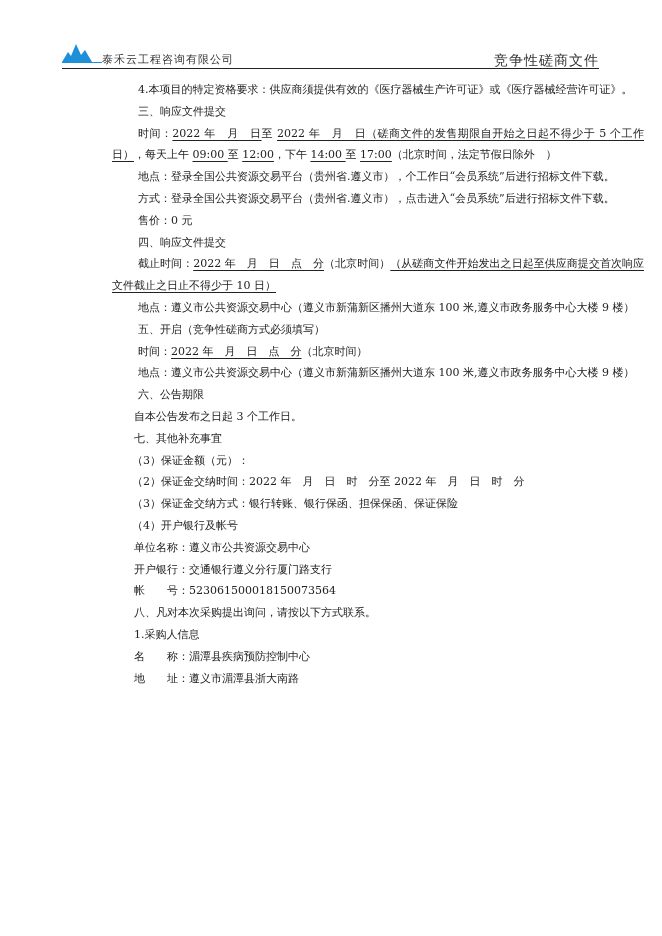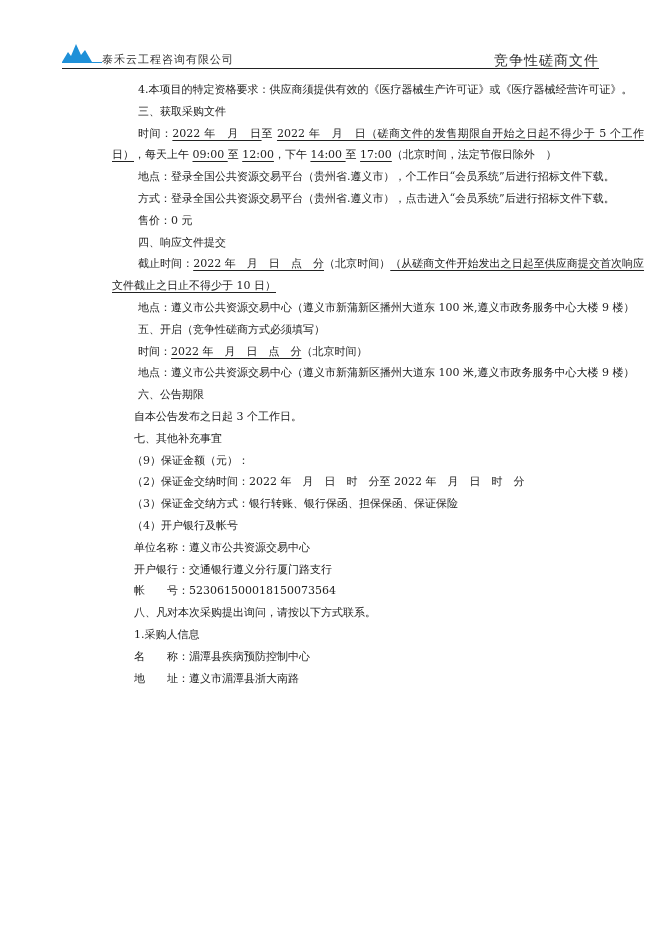--- a/index.html
+++ b/index.html
@@ -27,39 +27,39 @@
     <line x1="0" y1="20.5" x2="40" y2="20.5" stroke="#1e90d8" stroke-width="1"></line>
   </svg>
   <span class="company">泰禾云工程咨询有限公司</span>
   <span class="doc-type">竞争性磋商文件</span>
 </div>
 <div class="header-rule"></div>
 
 <div class="content">
   <p class="p">4.本项目的特定资格要求：供应商须提供有效的《医疗器械生产许可证》或《医疗器械经营许可证》。</p>
 
-  <p class="p">三、获取采购文件</p>
+  <p class="p">三、响应文件提交</p>
   <p class="p"><span>时间：</span><span class="u">2022 年　月　日</span><span>至 </span><span class="u">2022 年　月　日（磋商文件的发售期限自开始之日起不得少于 5 个工作日）</span><span>，每天上午 </span><span class="u">09:00 </span><span>至 </span><span class="u">12:00</span><span>，下午 </span><span class="u">14:00 </span><span>至 </span><span class="u">17:00</span><span>（北京时间，法定节假日除外　）</span></p>
   <p class="p">地点：登录全国公共资源交易平台（贵州省.遵义市），个工作日“会员系统”后进行招标文件下载。</p>
   <p class="p">方式：登录全国公共资源交易平台（贵州省.遵义市），点击进入“会员系统”后进行招标文件下载。</p>
   <p class="p">售价：0 元</p>
 
   <p class="p">四、响应文件提交</p>
   <p class="p"><span>截止时间：</span><span class="u">2022 年　月　日　点　分</span><span>（北京时间）</span><span class="u">（从磋商文件开始发出之日起至供应商提交首次响应文件截止之日止不得少于 10 日）</span></p>
   <p class="p">地点：遵义市公共资源交易中心（遵义市新蒲新区播州大道东 100 米,遵义市政务服务中心大楼 9 楼）</p>
 
   <p class="p">五、开启（竞争性磋商方式必须填写）</p>
   <p class="p"><span>时间：</span><span class="u">2022 年　月　日　点　分</span><span>（北京时间）</span></p>
   <p class="p">地点：遵义市公共资源交易中心（遵义市新蒲新区播州大道东 100 米,遵义市政务服务中心大楼 9 楼）</p>
 
   <p class="p">六、公告期限</p>
   <p class="p sub2">自本公告发布之日起 3 个工作日。</p>
 
   <p class="p sub2">七、其他补充事宜</p>
-  <p class="p sub">（9）保证金额（元）：</p>
+  <p class="p sub">（3）保证金额（元）：</p>
   <p class="p sub">（2）保证金交纳时间：2022 年　月　日　时　分至 2022 年　月　日　时　分</p>
   <p class="p sub">（3）保证金交纳方式：银行转账、银行保函、担保保函、保证保险</p>
   <p class="p sub">（4）开户银行及帐号</p>
   <p class="p sub2">单位名称：遵义市公共资源交易中心</p>
   <p class="p sub2">开户银行：交通银行遵义分行厦门路支行</p>
   <p class="p sub2">帐　　号：523061500018150073564</p>
 
   <p class="p sub2">八、凡对本次采购提出询问，请按以下方式联系。</p>
   <p class="p sub2">1.采购人信息</p>
   <p class="p sub2">名　　称：湄潭县疾病预防控制中心</p>

